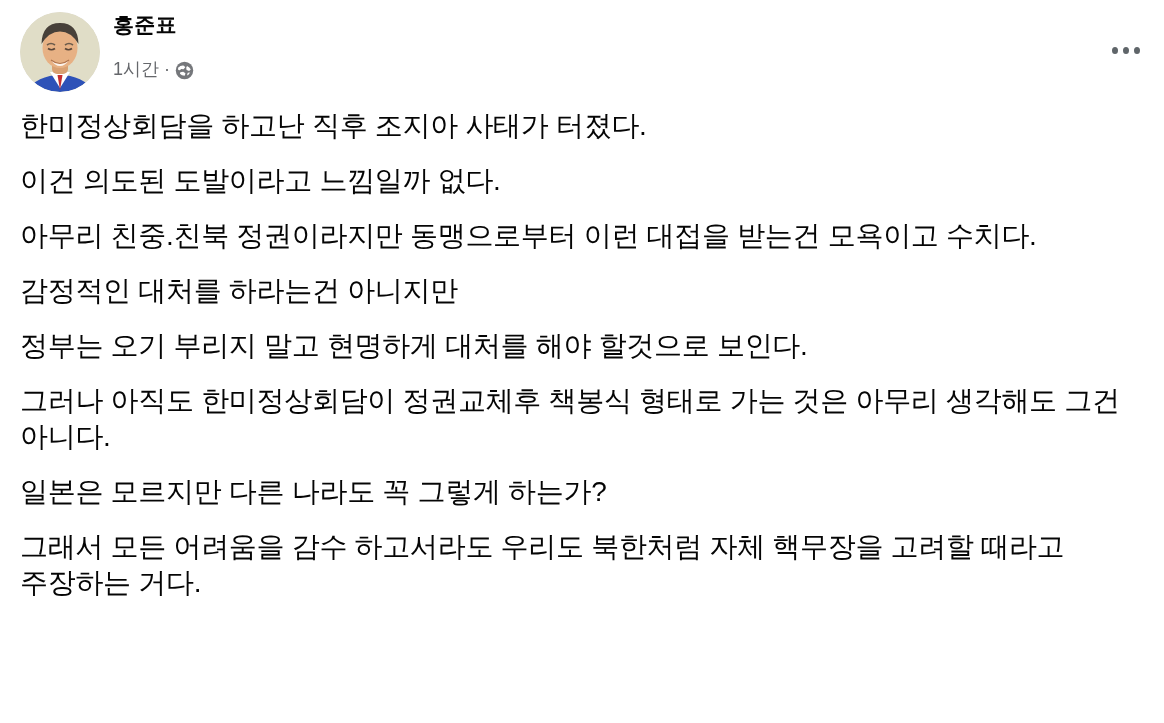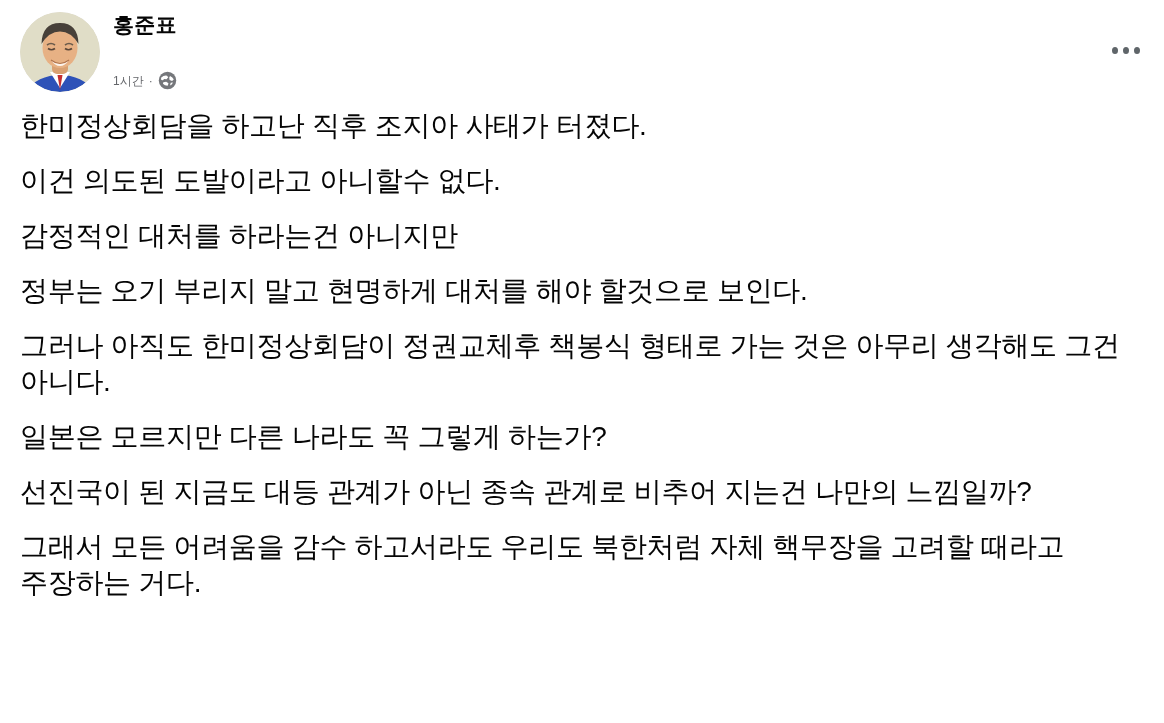--- a/index.html
+++ b/index.html
@@ -39,24 +39,24 @@
   }
   .author-name {
     font-size: 21px;
     line-height: 26px;
     font-weight: 700;
     color: #050505;
     letter-spacing: 0.2px;
     cursor: pointer;
   }
   .meta-row {
-    margin-top: 32px;
+    margin-top: 20px;
     display: flex;
-    align-items: flex-start;
-    font-size: 12px;
+    align-items: flex-end;
+    font-size: 18px;
     line-height: 22px;
     color: #65676b;
   }
   .meta-row .sep {
     margin: 0 5px;
     color: #65676b;
   }
   .globe {
     display: inline-flex;
     margin-top: 1px;
@@ -150,22 +150,22 @@
     <button class="more-btn" aria-label="more options">
       <span class="dot"></span>
       <span class="dot"></span>
       <span class="dot"></span>
     </button>
 
   </div>
 
   <div class="post-text">
     <p>한미정상회담을 하고난 직후 조지아 사태가 터졌다.</p>
-    <p>이건 의도된 도발이라고 아니할수 없다.</p>
+    <p>이건 의도된 도발이라고 느낌일까 없다.</p>
+    <p>아무리 친중.친북 정권이라지만 동맹으로부터 이런 대접을 받는건 모욕이고 수치다.</p>
     <p>감정적인 대처를 하라는건 아니지만</p>
     <p>정부는 오기 부리지 말고 현명하게 대처를 해야 할것으로 보인다.</p>
     <p>그러나 아직도 한미정상회담이 정권교체후 책봉식 형태로 가는 것은 아무리 생각해도 그건 아니다.</p>
     <p>일본은 모르지만 다른 나라도 꼭 그렇게 하는가?</p>
-    <p>선진국이 된 지금도 대등 관계가 아닌 종속 관계로 비추어 지는건 나만의 느낌일까?</p>
     <p>그래서 모든 어려움을 감수 하고서라도 우리도 북한처럼 자체 핵무장을 고려할 때라고 주장하는 거다.</p>
   </div>
 
 </div>
 
 </body></html>

